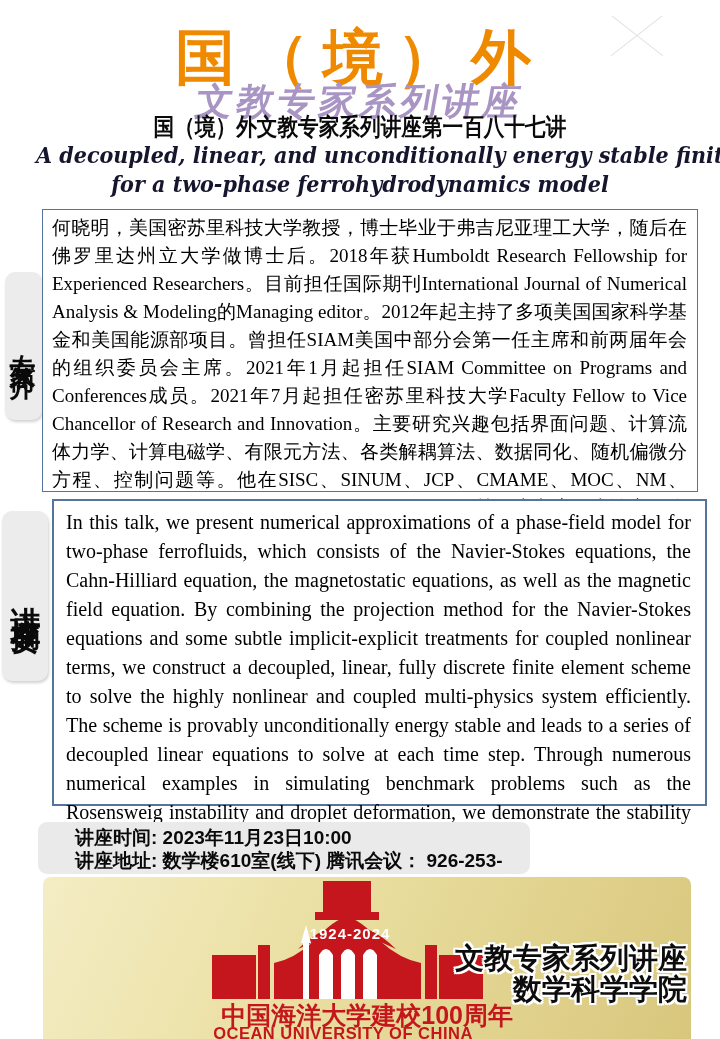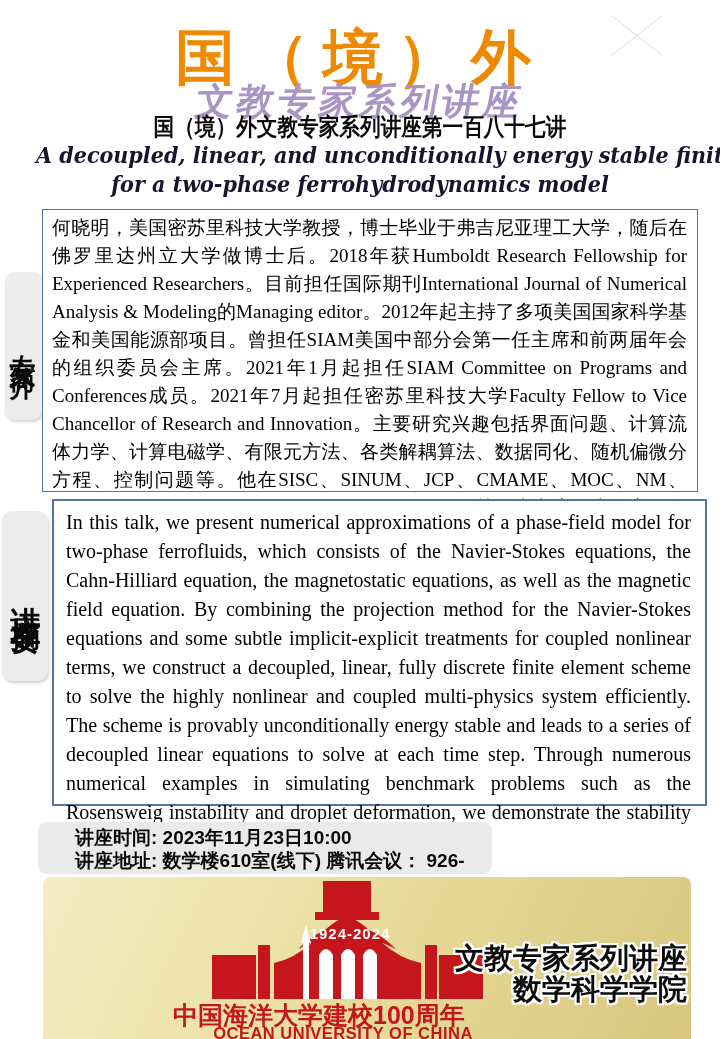--- a/index.html
+++ b/index.html
@@ -38,34 +38,34 @@
   .box{position:absolute;background:#fff;border:1px solid var(--box_border_blue,#54749E);
        box-sizing:border-box;font-family:"Liberation Serif","DejaVu Serif",serif;color:#000;
        text-align:justify;}
   .box p{margin:0;}
   .bio-box{left:42px;top:193px;width:656px;height:283px;padding:4px 10px 0 9px;
        font-size:19px;line-height:28px;}
   .abs-box{left:52px;top:483px;width:655px;height:307px;border-width:2px;
        padding:7px 14px 0 12px;font-size:20px;line-height:29px;}
 
   
-  .schedule{position:absolute;left:38px;top:806px;width:454px;height:52px;background:#eaeaea;
+  .schedule{position:absolute;left:38px;top:806px;width:492px;height:52px;background:#eaeaea;
        border-radius:9px;padding:4px 0 0 37px;box-sizing:border-box;font-weight:800;
        font-size:19px;line-height:23px;color:#0a0a0a;}
 
   
   .banner{position:absolute;left:43px;top:861px;width:648px;height:171px;border-radius:8px;
        background:linear-gradient(115deg,var(--banner_gold_light,#F4EDC4) 0%,#e9de9f 45%,
                   var(--banner_gold_dark,#D8C67C) 100%);}
   .logo-svg{position:absolute;left:167px;top:2px;width:275px;height:125px;}
   .logo-red{fill:var(--logo_red,#C4161C);}
   .logo-white{fill:#ffffff;}
   .logo-years{fill:#ffffff;font-family:"Liberation Sans",sans-serif;font-weight:bold;
        font-size:15px;letter-spacing:1px;}
-  .centennial{position:absolute;left:130px;top:122px;width:340px;text-align:left;
+  .centennial{position:absolute;left:130px;top:122px;width:340px;text-align:right;
        color:var(--logo_red,#C4161C);font-weight:800;font-size:25px;white-space:nowrap;}
   .ocean{position:absolute;left:130px;top:147px;width:340px;text-align:center;
        color:var(--logo_red,#C4161C);font-weight:800;font-size:16.5px;letter-spacing:.5px;}
   .anniv{position:absolute;left:130px;top:163px;width:340px;text-align:center;
        color:var(--logo_red,#C4161C);font-weight:800;font-size:15.5px;}
   .anniv sup{font-size:16px;}
   .org{position:absolute;right:4px;top:66px;text-align:right;font-size:29px;line-height:31px;
        font-weight:900;color:#0c0c0c;white-space:nowrap;
        text-shadow:-2px -2px 0 #fff,2px -2px 0 #fff,-2px 2px 0 #fff,2px 2px 0 #fff,
                    -2px 0 0 #fff,2px 0 0 #fff,0 -2px 0 #fff,0 2px 0 #fff;}

